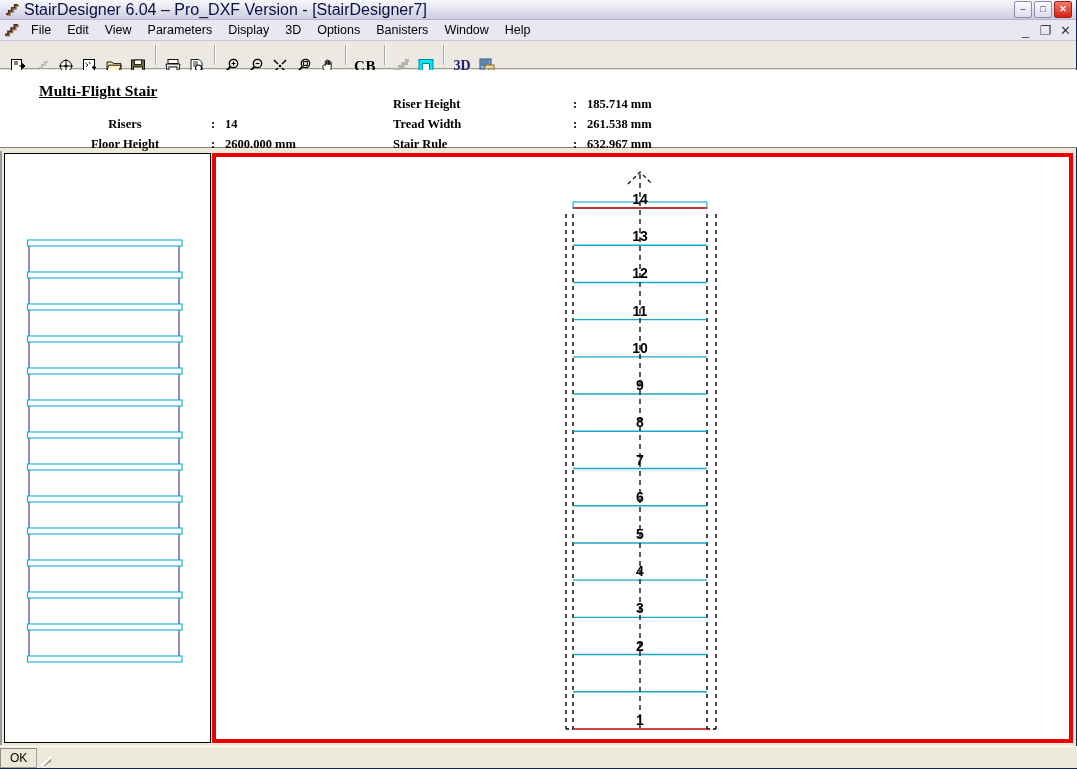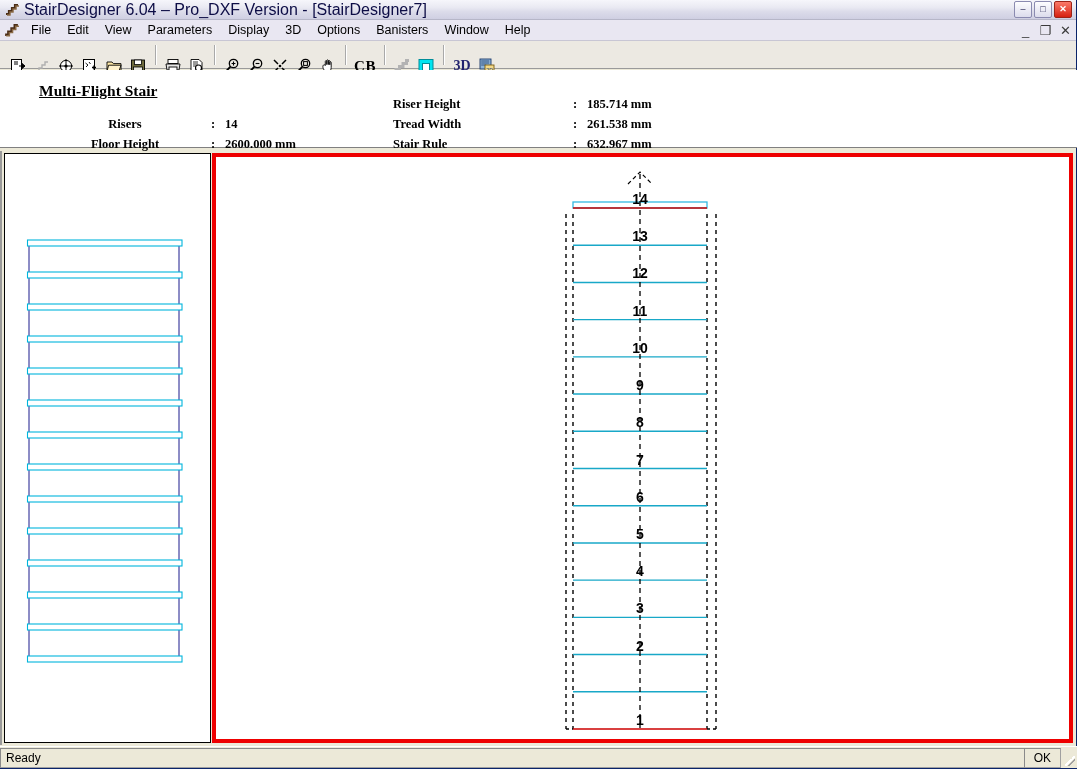--- a/index.html
+++ b/index.html
@@ -499,20 +499,19 @@
             <text x="424" y="568" text-anchor="middle" font-family="Liberation Sans, sans-serif" font-size="14" font-weight="bold" fill="#000">1</text>
           </g>
       </svg>
     </div>
 
   </div>
 
   <div class="topline"></div>
 
   <div class="statusbar">
-    <span class="sb-ready">Ready</span>
     <span class="sb-cell">OK</span>
     <span class="sb-grip">
         <i></i>
       </span>
   </div>
 
 </div>
 
 </body></html>

